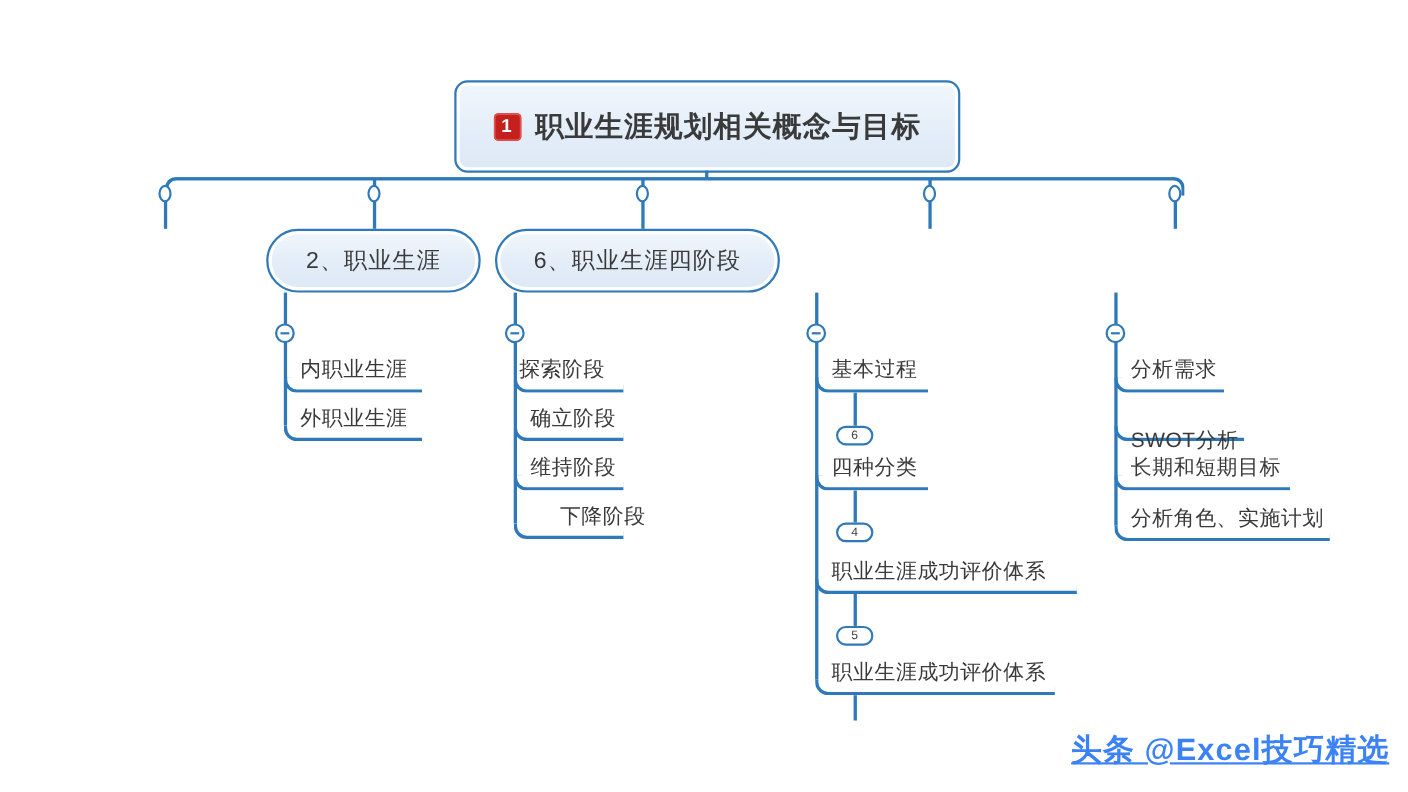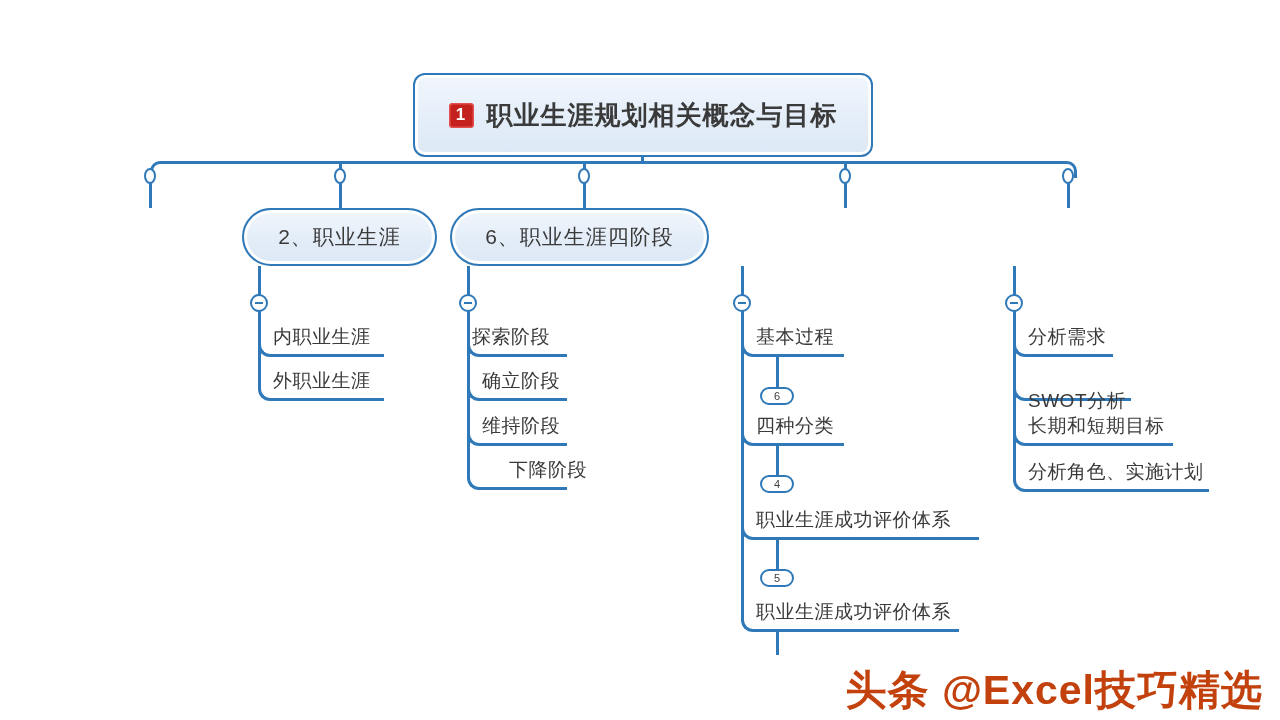--- a/index.html
+++ b/index.html
@@ -61,23 +61,24 @@
   .minus i{display:block;width:8px;height:2px;background:#2f79b9;}
   .badge{
     position:absolute;width:34px;height:18px;box-sizing:border-box;background:#fff;
     border:2px solid #2f79b9;border-radius:9px;
     display:flex;align-items:center;justify-content:center;
     font-size:11px;color:#404040;
   }
   
   .watermark{
     position:absolute;top:663px;right:17px;
-    font-size:41px;font-weight:bold;letter-spacing:1px;color:#c2410c;
+    font-size:28px;font-weight:bold;letter-spacing:1px;color:#3b82f6;
     text-shadow:2px 2px 0 #ffffff,-1px -1px 0 #ffffff,3px 3px 2px #ffffff;
     white-space:nowrap;
+    text-decoration:underline;
   }
 </style>
 </head>
 <body>
 
 <div class="canvas">
 
   <div class="vline" style="left:641px;top:153px;height:10px;"></div>
   <div class="bus"></div>
 

